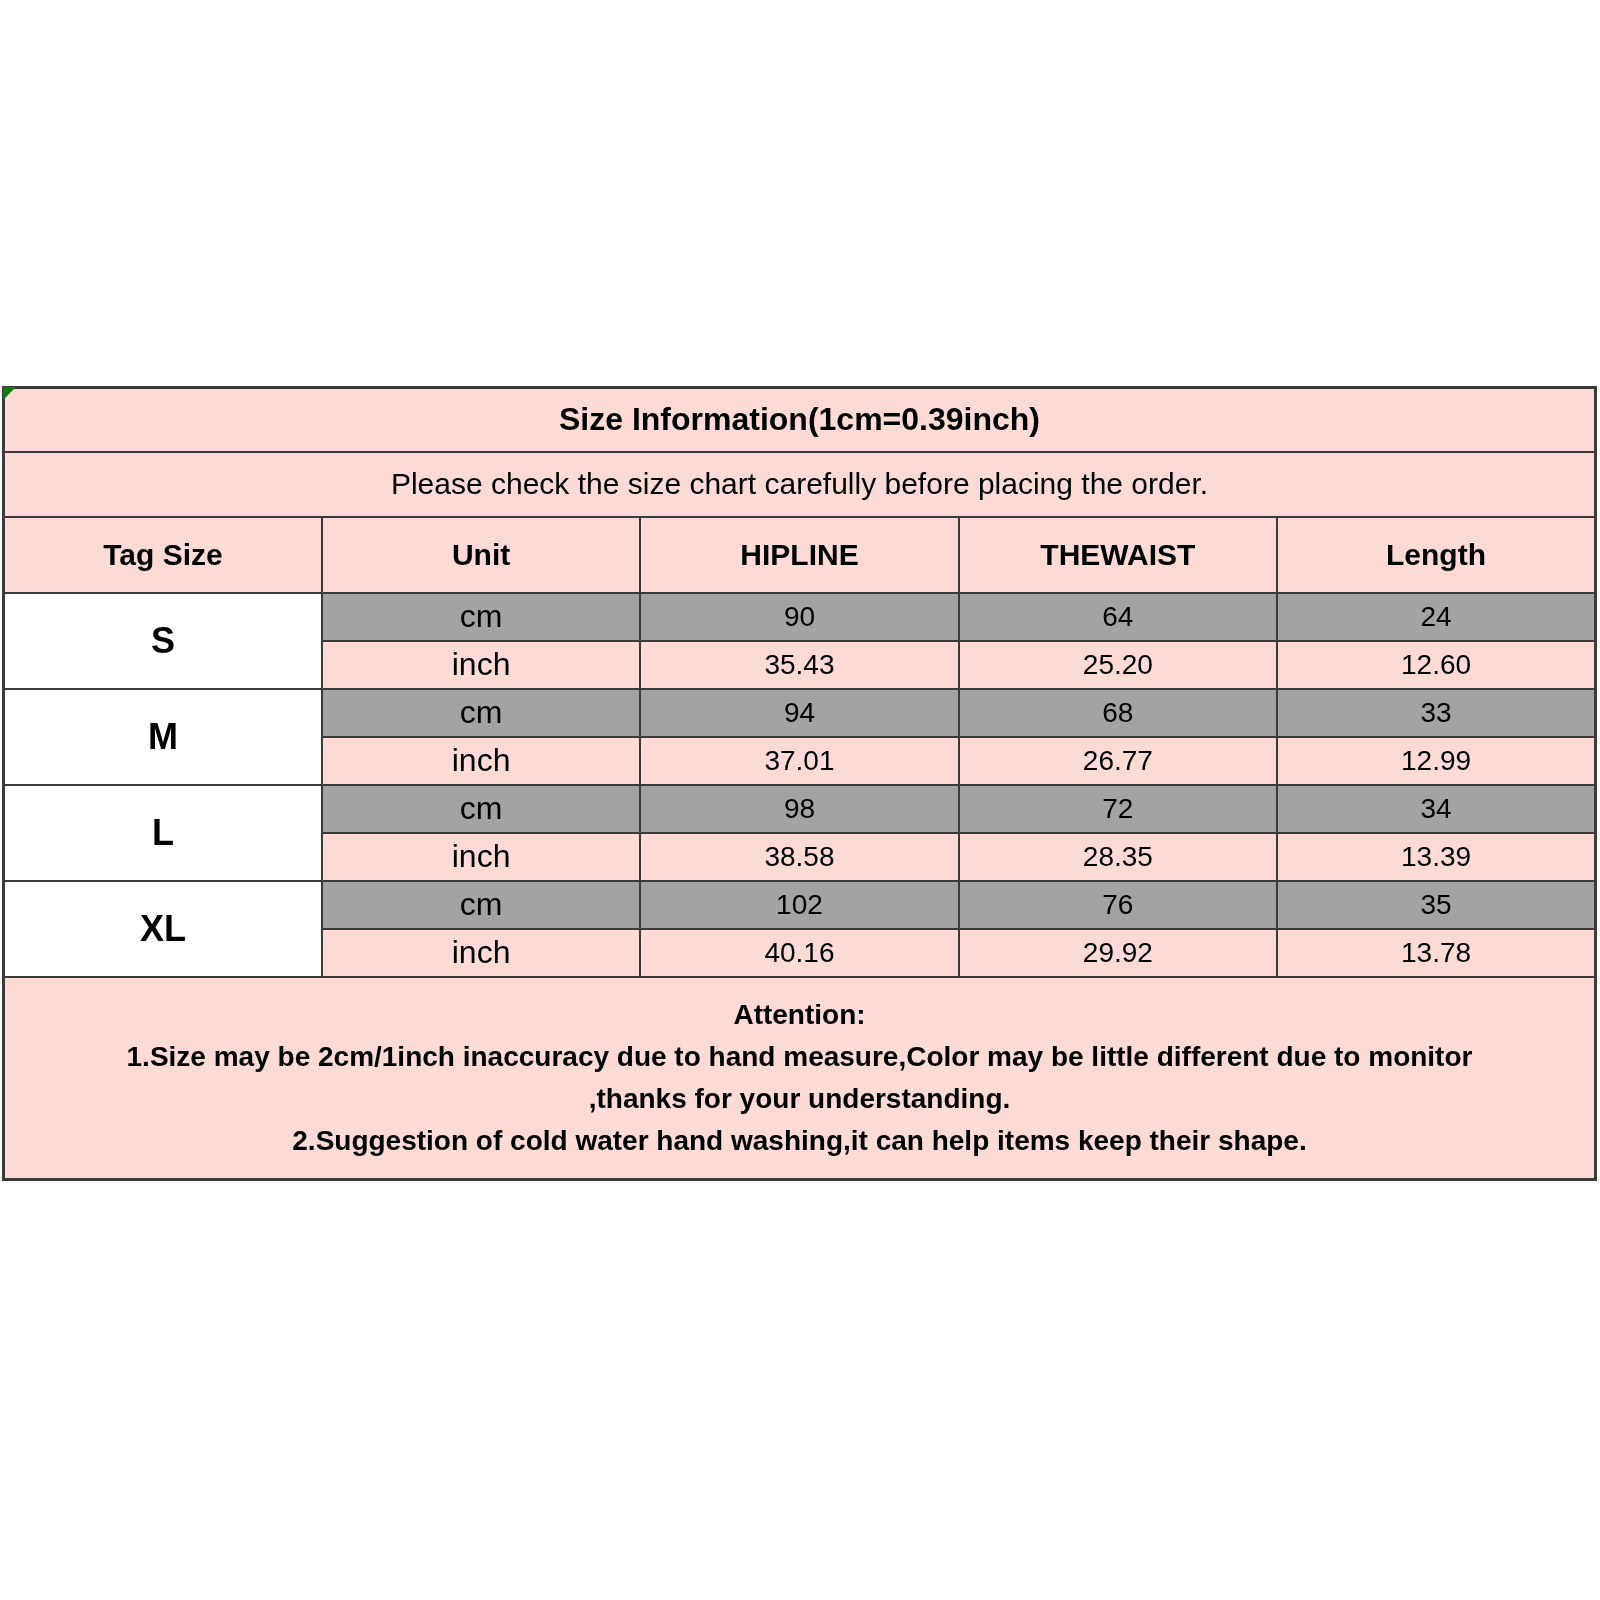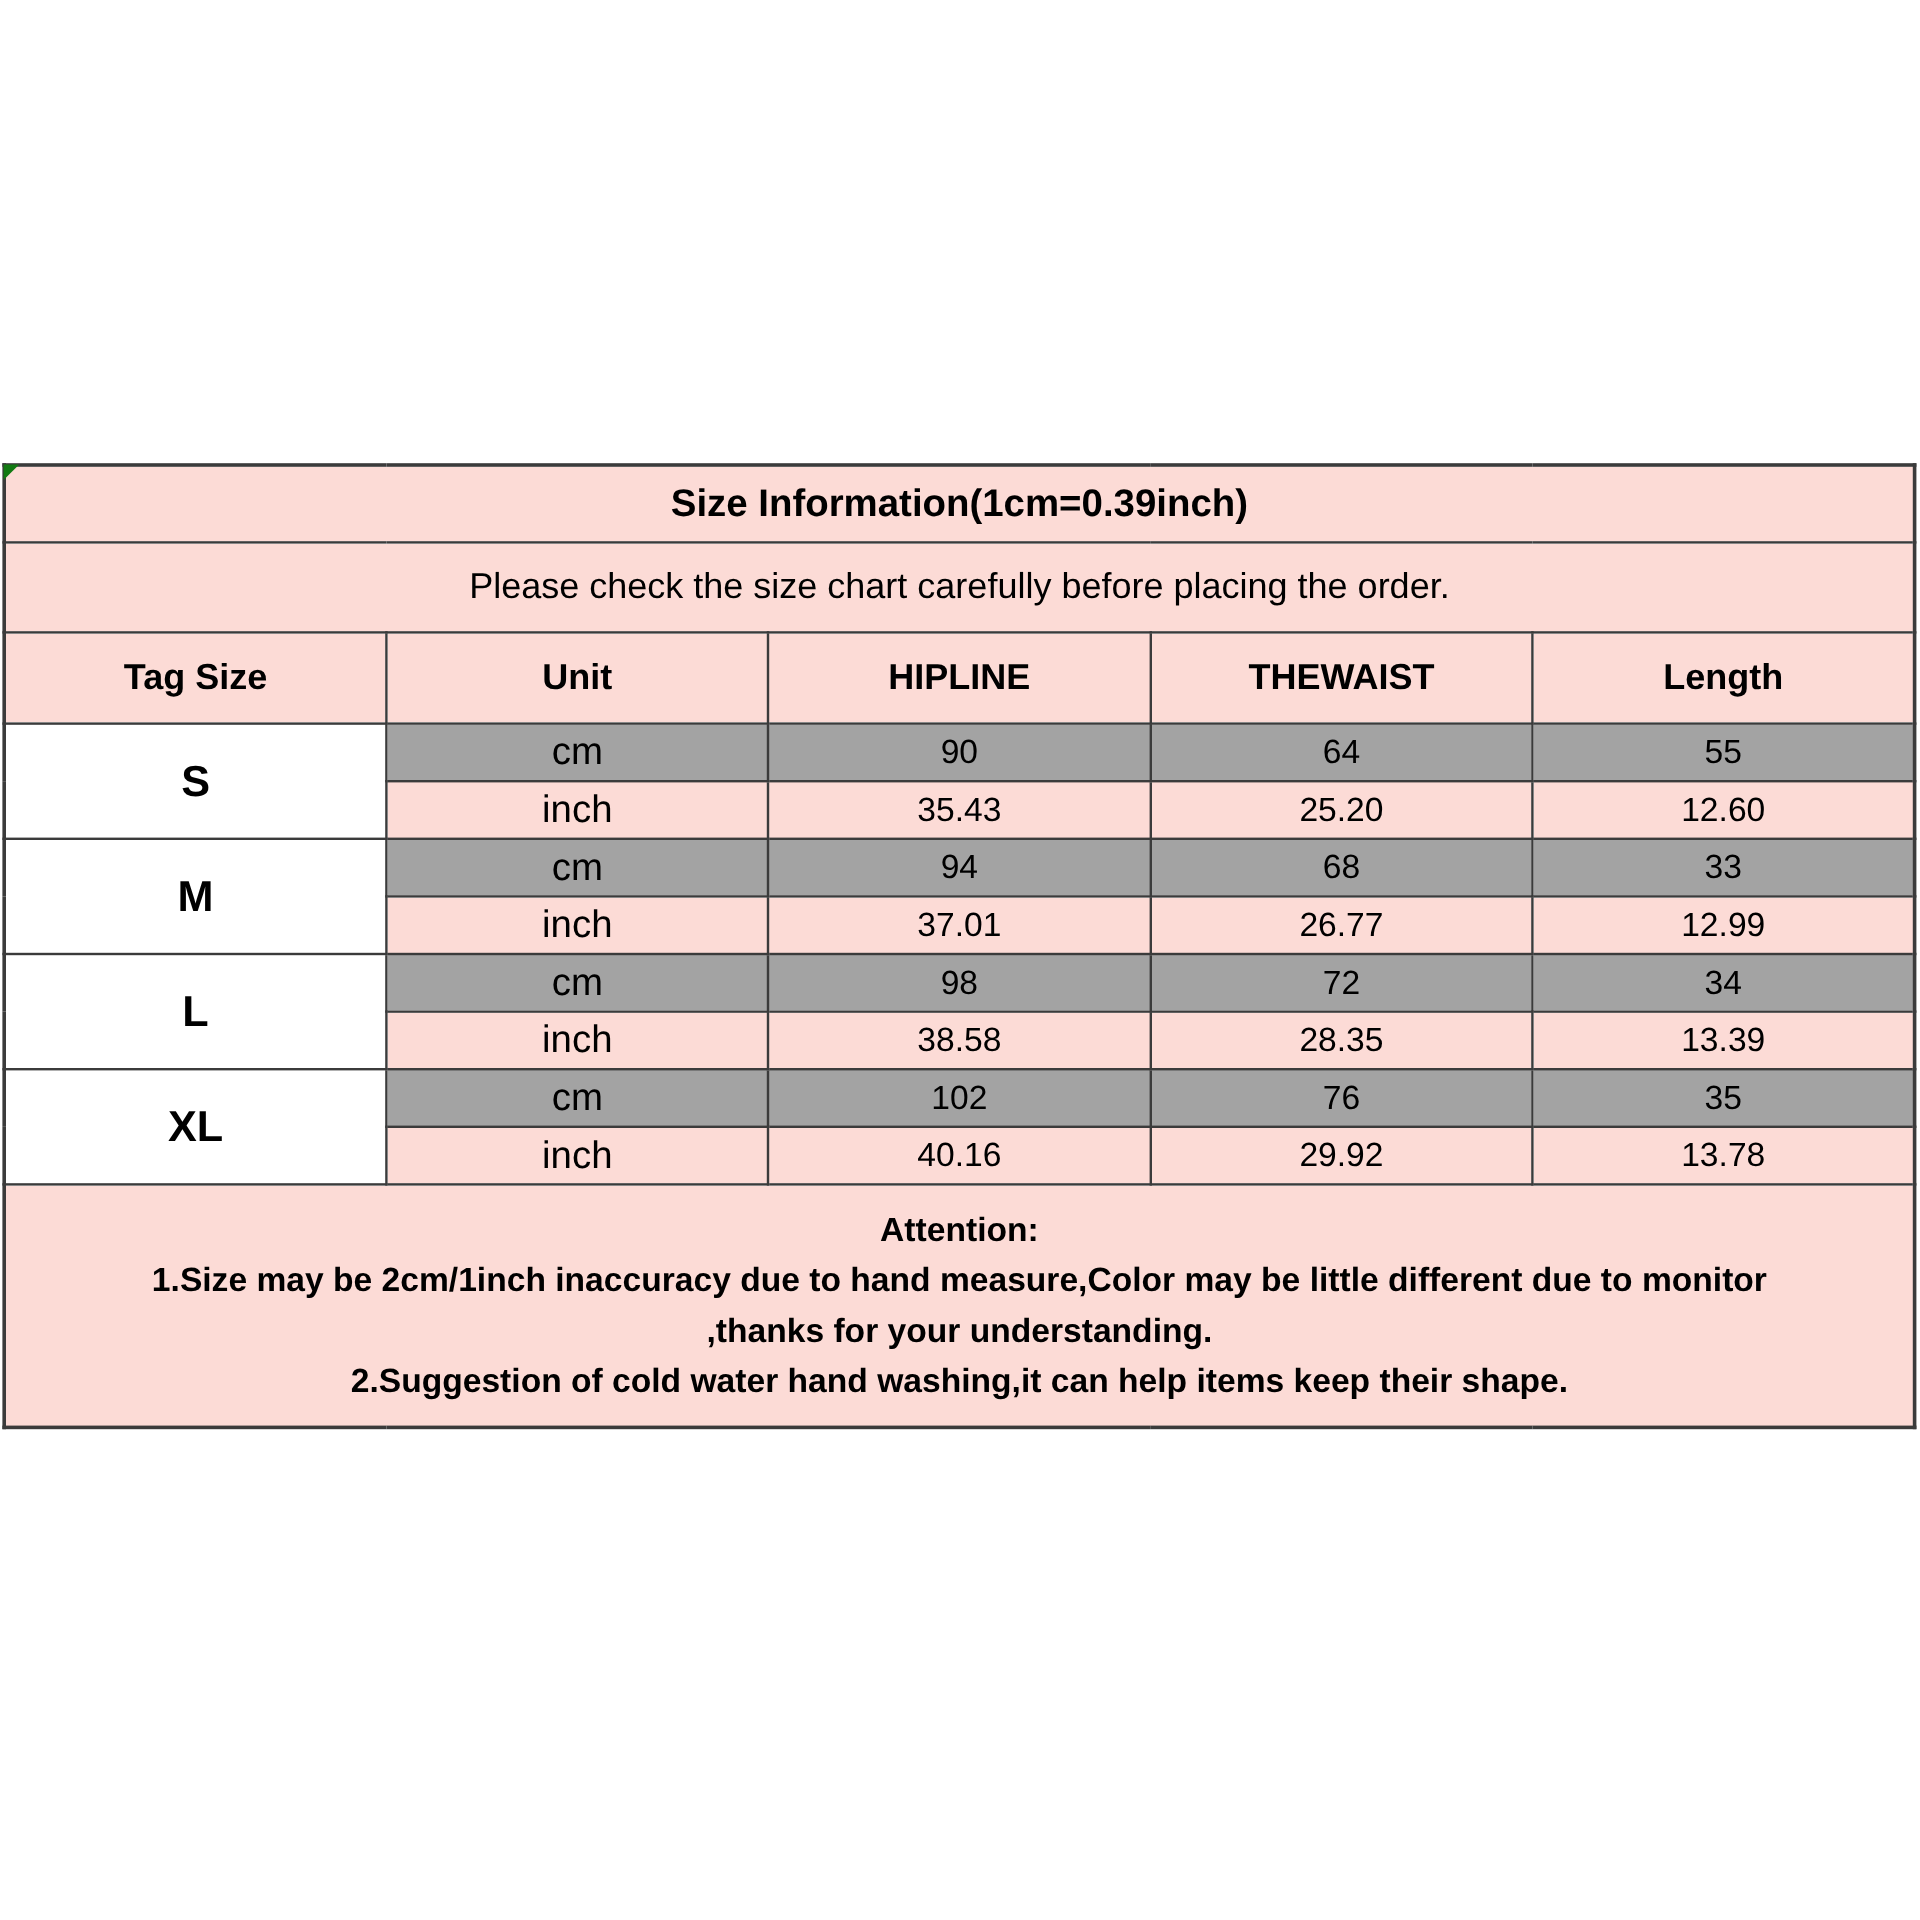--- a/index.html
+++ b/index.html
@@ -28,21 +28,21 @@
     border: 2px solid #3b3b3b;
     text-align: center;
     vertical-align: middle;
     padding: 0;
     overflow: hidden;
   }
   table.size-table { border: 3px solid #3b3b3b; }
   .pink  { background: #fcdbd6; }
   .white { background: #a3a3a3; }
   .r-title    { height: 64px; }
-  .r-subtitle { height: 75px; }
+  .r-subtitle { height: 65px; }
   .r-header   { height: 76px; }
   .r-data     { height: 48px; }
   .r-att      { height: 203px; font-weight: bold; }
   .title-cell    { font-size: 32px; font-weight: bold; }
   .subtitle-cell { font-size: 30px; }
   .header-cell   { font-size: 30px; font-weight: bold; }
   .tag-cell      { font-size: 36px; font-weight: bold; background: #ffffff; }
   .unit-cell     { font-size: 32px; }
   .value-cell    { font-size: 28px; }
   .att-cell {
@@ -91,21 +91,21 @@
         <td class="pink header-cell">HIPLINE</td>
         <td class="pink header-cell">THEWAIST</td>
         <td class="pink header-cell">Length</td>
       </tr>
 
       <tr class="r-data">
         <td rowspan="2" class="tag-cell">S</td>
         <td class="white unit-cell">cm</td>
         <td class="white value-cell">90</td>
         <td class="white value-cell">64</td>
-        <td class="white value-cell">55</td>
+        <td class="white value-cell">24</td>
       </tr>
       <tr class="r-data">
         <td class="pink unit-cell">inch</td>
         <td class="pink value-cell">35.43</td>
         <td class="pink value-cell">25.20</td>
         <td class="pink value-cell">12.60</td>
       </tr>
 
       <tr class="r-data">
         <td rowspan="2" class="tag-cell">M</td>

